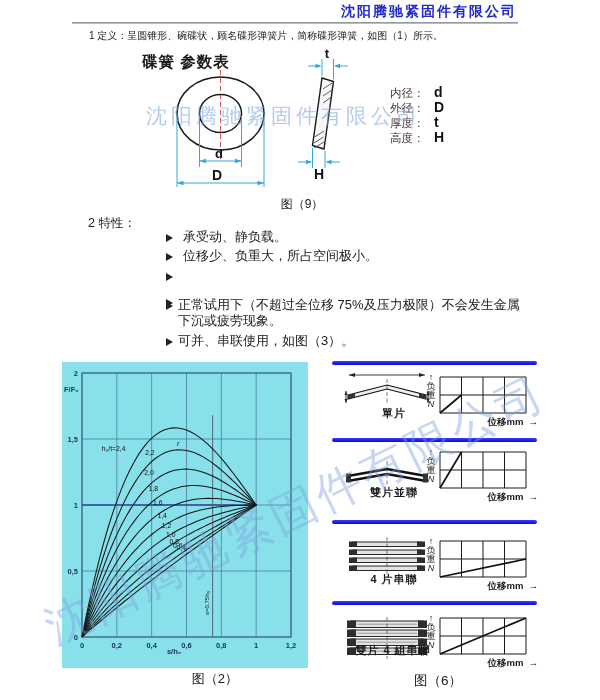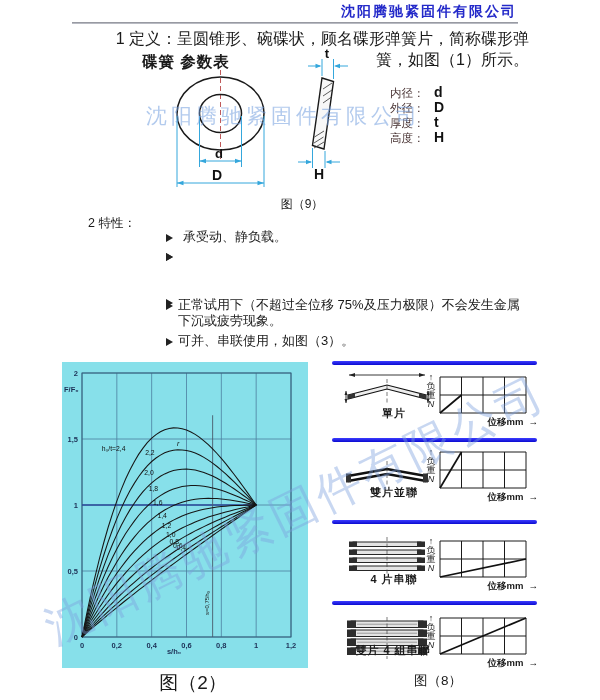--- a/index.html
+++ b/index.html
@@ -7,21 +7,21 @@
   .page{position:relative;width:600px;height:700px;background:#ffffff;overflow:hidden;
         font-family:"Liberation Sans",sans-serif;color:#1a1a1a;}
 
   
   .company-header{position:absolute;top:3px;right:83px;font-family:"Liberation Serif",serif;
     font-weight:bold;font-size:14px;letter-spacing:2px;color:#2329c9;}
   .header-rule{position:absolute;left:72px;top:22px;width:446px;height:2px;
     background:linear-gradient(#888a92,#c8cad2);}
 
   
-  .definition{position:absolute;left:89px;top:29px;width:440px;font-size:16px;text-align:right;}
+  .definition{position:absolute;left:89px;top:29px;width:440px;font-size:10px;}
   .fig1-title{position:absolute;left:142px;top:52px;font-size:15.5px;font-weight:bold;letter-spacing:1px;}
   .fig1-svg{position:absolute;left:120px;top:46px;}
   .fig1-params{position:absolute;left:390px;top:86px;width:100px;}
   .param-row{position:relative;height:15px;font-size:11.5px;color:#4a3535;}
   .param-row .psym{position:absolute;left:44px;top:-2px;font-size:14px;color:#111;font-weight:bold;}
   .fig1-caption{position:absolute;left:262px;top:196px;width:80px;text-align:center;font-size:12px;}
 
   
   .watermark-fig1{position:absolute;left:146px;top:102px;width:340px;white-space:nowrap;
     font-size:21px;letter-spacing:4px;color:rgba(115,158,222,0.55);z-index:20;pointer-events:none;}
@@ -34,21 +34,21 @@
   .bullets{position:absolute;left:165px;width:360px;}
   .groupA{top:229px;}
   .groupB{top:294px;}
   .bullet{position:relative;padding-left:18px;margin-bottom:3px;font-size:13px;line-height:16.4px;}
   .groupB .bullet{padding-left:13px;}
   .bm{position:absolute;left:1px;top:5px;width:0;height:0;
       border-left:7px solid #222;border-top:4px solid transparent;border-bottom:4px solid transparent;}
 
   
   .fig2-panel{position:absolute;left:62px;top:362px;width:246px;height:306px;background:#87e0ea;}
-  .fig2-caption{position:absolute;left:148px;top:670px;width:90px;text-align:center;font-size:19px;}
+  .fig2-caption{position:absolute;left:148px;top:670px;width:90px;text-align:right;font-size:13px;}
 
   
   .fig3{position:absolute;left:330px;top:355px;width:215px;height:345px;}
   .divider{position:absolute;left:2px;width:205px;height:4px;border-radius:2px;
     background:linear-gradient(#3c3cff,#0b0bd0);}
   .disc-svg{position:absolute;left:14px;}
   .f3label{position:absolute;left:10px;width:92px;text-align:center;font-size:11px;font-weight:bold;letter-spacing:1px;margin-left:8px;}
   .mgraph{position:absolute;left:95px;width:120px;height:62px;}
   .mg-ylab{position:absolute;left:0;top:2px;width:12px;text-align:center;font-size:9px;line-height:9px;}
   .mg-ylab .mg-yl{display:block;width:12px;word-break:break-all;}
@@ -127,21 +127,21 @@
     <div class="param-row"><span>厚度：</span><b class="psym">t</b></div>
     <div class="param-row"><span>高度：</span><b class="psym">H</b></div>
   </div>
 
   <div class="watermark-fig1">沈阳腾驰紧固件有限公司</div>
   <div class="fig1-caption">图（9）</div>
 
   <div class="sec2-heading">2 特性：</div>
   <div class="bullets groupA">
     <div class="bullet"><span class="bm"></span><span>承受动、静负载。</span></div>
-    <div class="bullet"><span class="bm"></span></div>
+    <div class="bullet"><span class="bm"></span><span>位移少、负重大，所占空间极小。</span></div>
     <div class="bullet" style="width:352px"><span class="bm"></span></div>
   </div>
   <div class="bullets groupB">
     <div class="bullet"><span class="bm"></span></div>
     <div class="bullet" style="width:356px"><span class="bm"></span><span>正常试用下（不超过全位移 75%及压力极限）不会发生金属下沉或疲劳现象。</span></div>
     <div class="bullet"><span class="bm"></span><span>可并、串联使用，如图（3）。</span></div>
   </div>
 
   <div class="fig2-panel">
     <svg width="246" height="306" viewBox="0 0 246 306" id="fig2svg">
@@ -335,16 +335,16 @@
           <line x1="66.5" y1="6" x2="66.5" y2="42" stroke="#1a1a1a" stroke-width="1"></line>
           <line x1="88" y1="6" x2="88" y2="42" stroke="#1a1a1a" stroke-width="1"></line>
           <line x1="2" y1="6" x2="88" y2="6" stroke="#1a1a1a" stroke-width="1"></line>
           <line x1="2" y1="24" x2="88" y2="24" stroke="#1a1a1a" stroke-width="1"></line>
           <line x1="2" y1="42" x2="88" y2="42" stroke="#1a1a1a" stroke-width="1"></line>
           <line x1="2" y1="42" x2="88" y2="6" stroke="#111" stroke-width="1.7"></line>
         </svg>
       <div class="mg-xlab"><span>位移mm</span><span class="mg-ar">→</span></div>
     </div>
   </div>
-  <div class="fig3-caption">图（8）</div>
+  <div class="fig3-caption">图（6）</div>
 
   <div class="watermark-big">沈阳腾驰紧固件有限公司</div>
 </div>
 
 </body></html>

